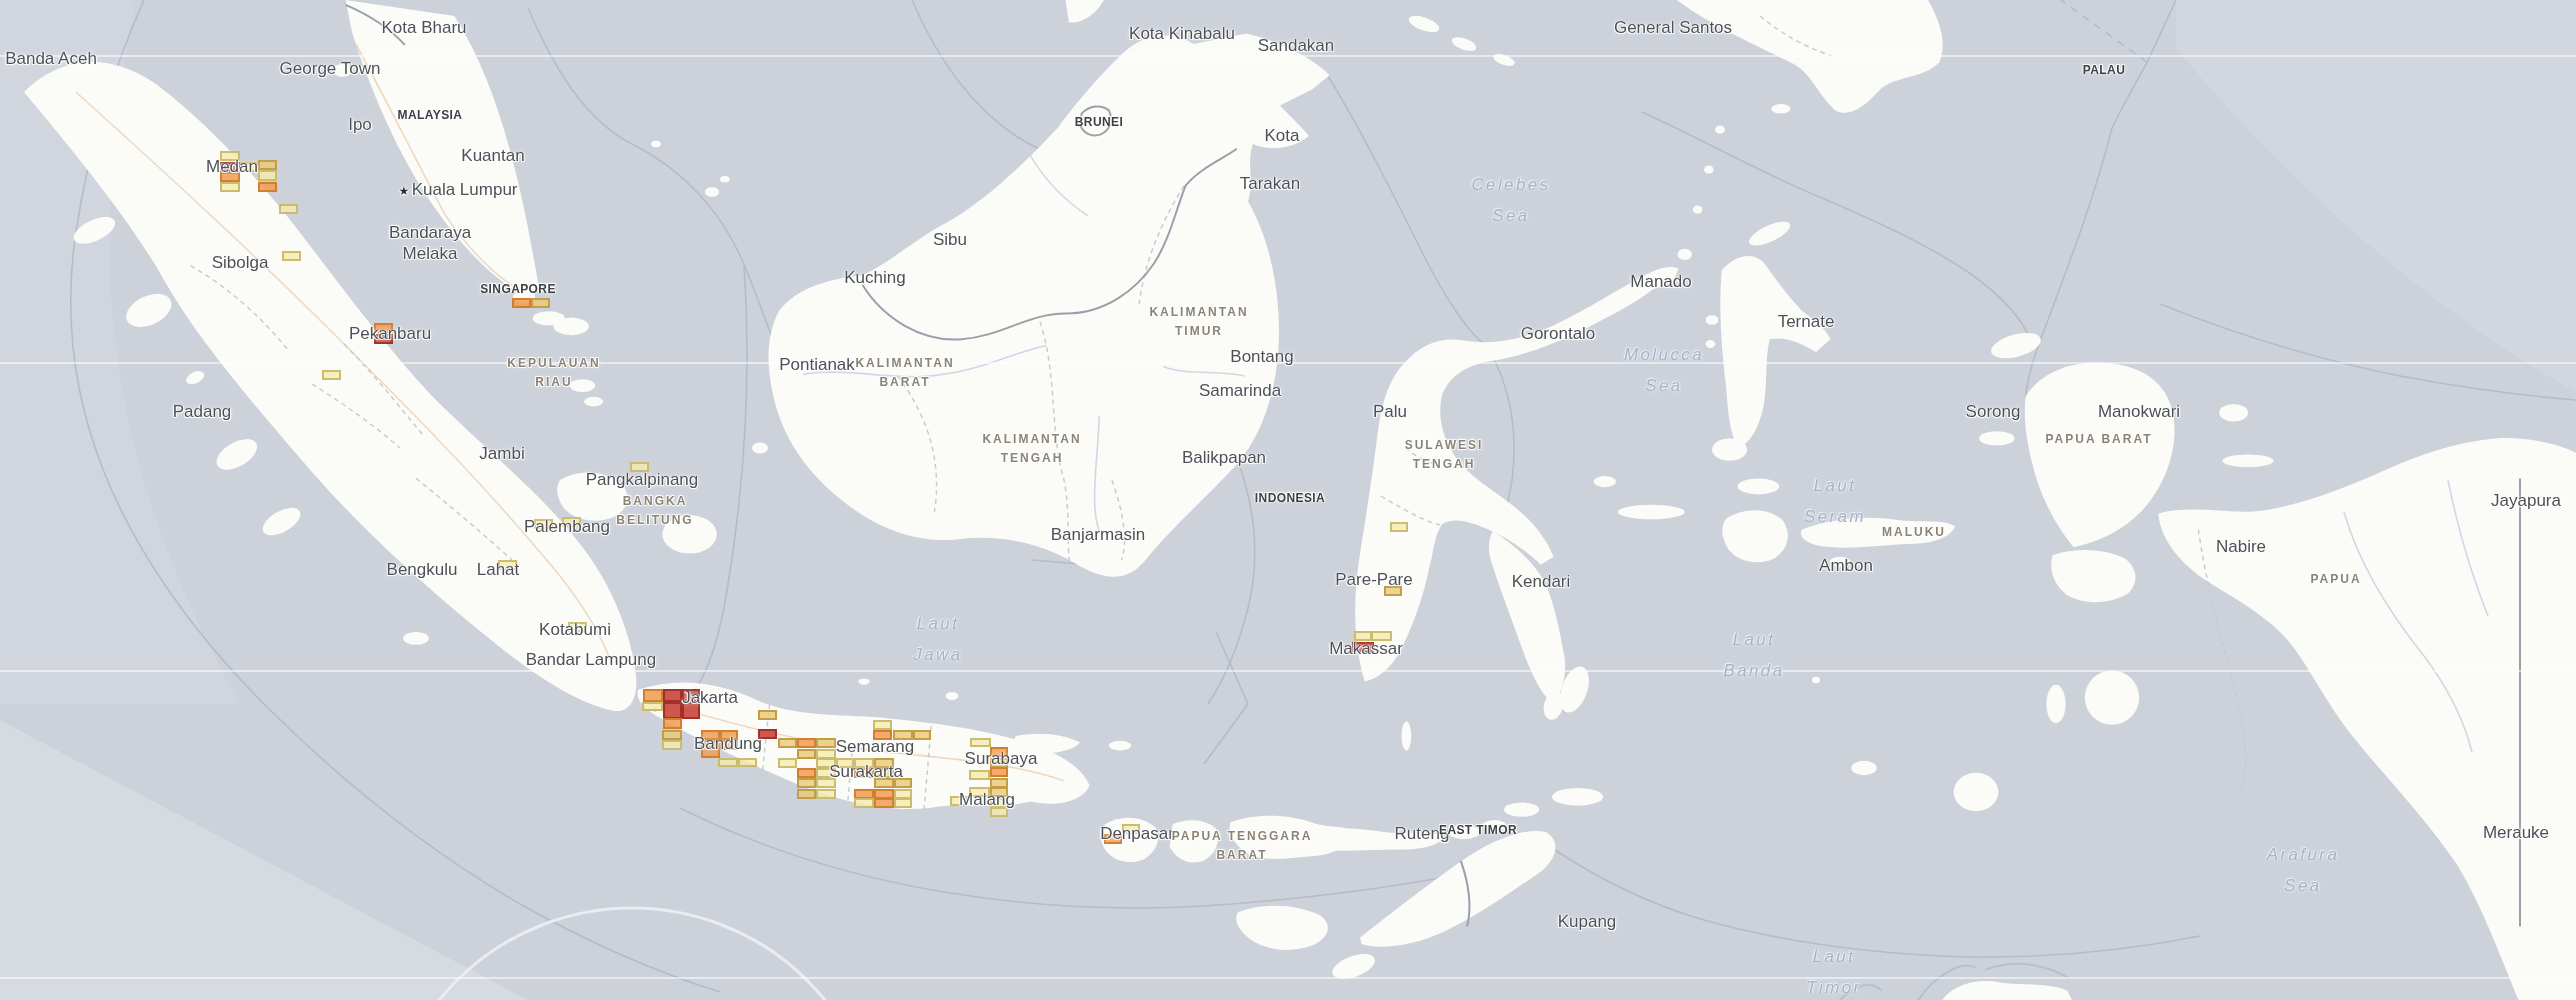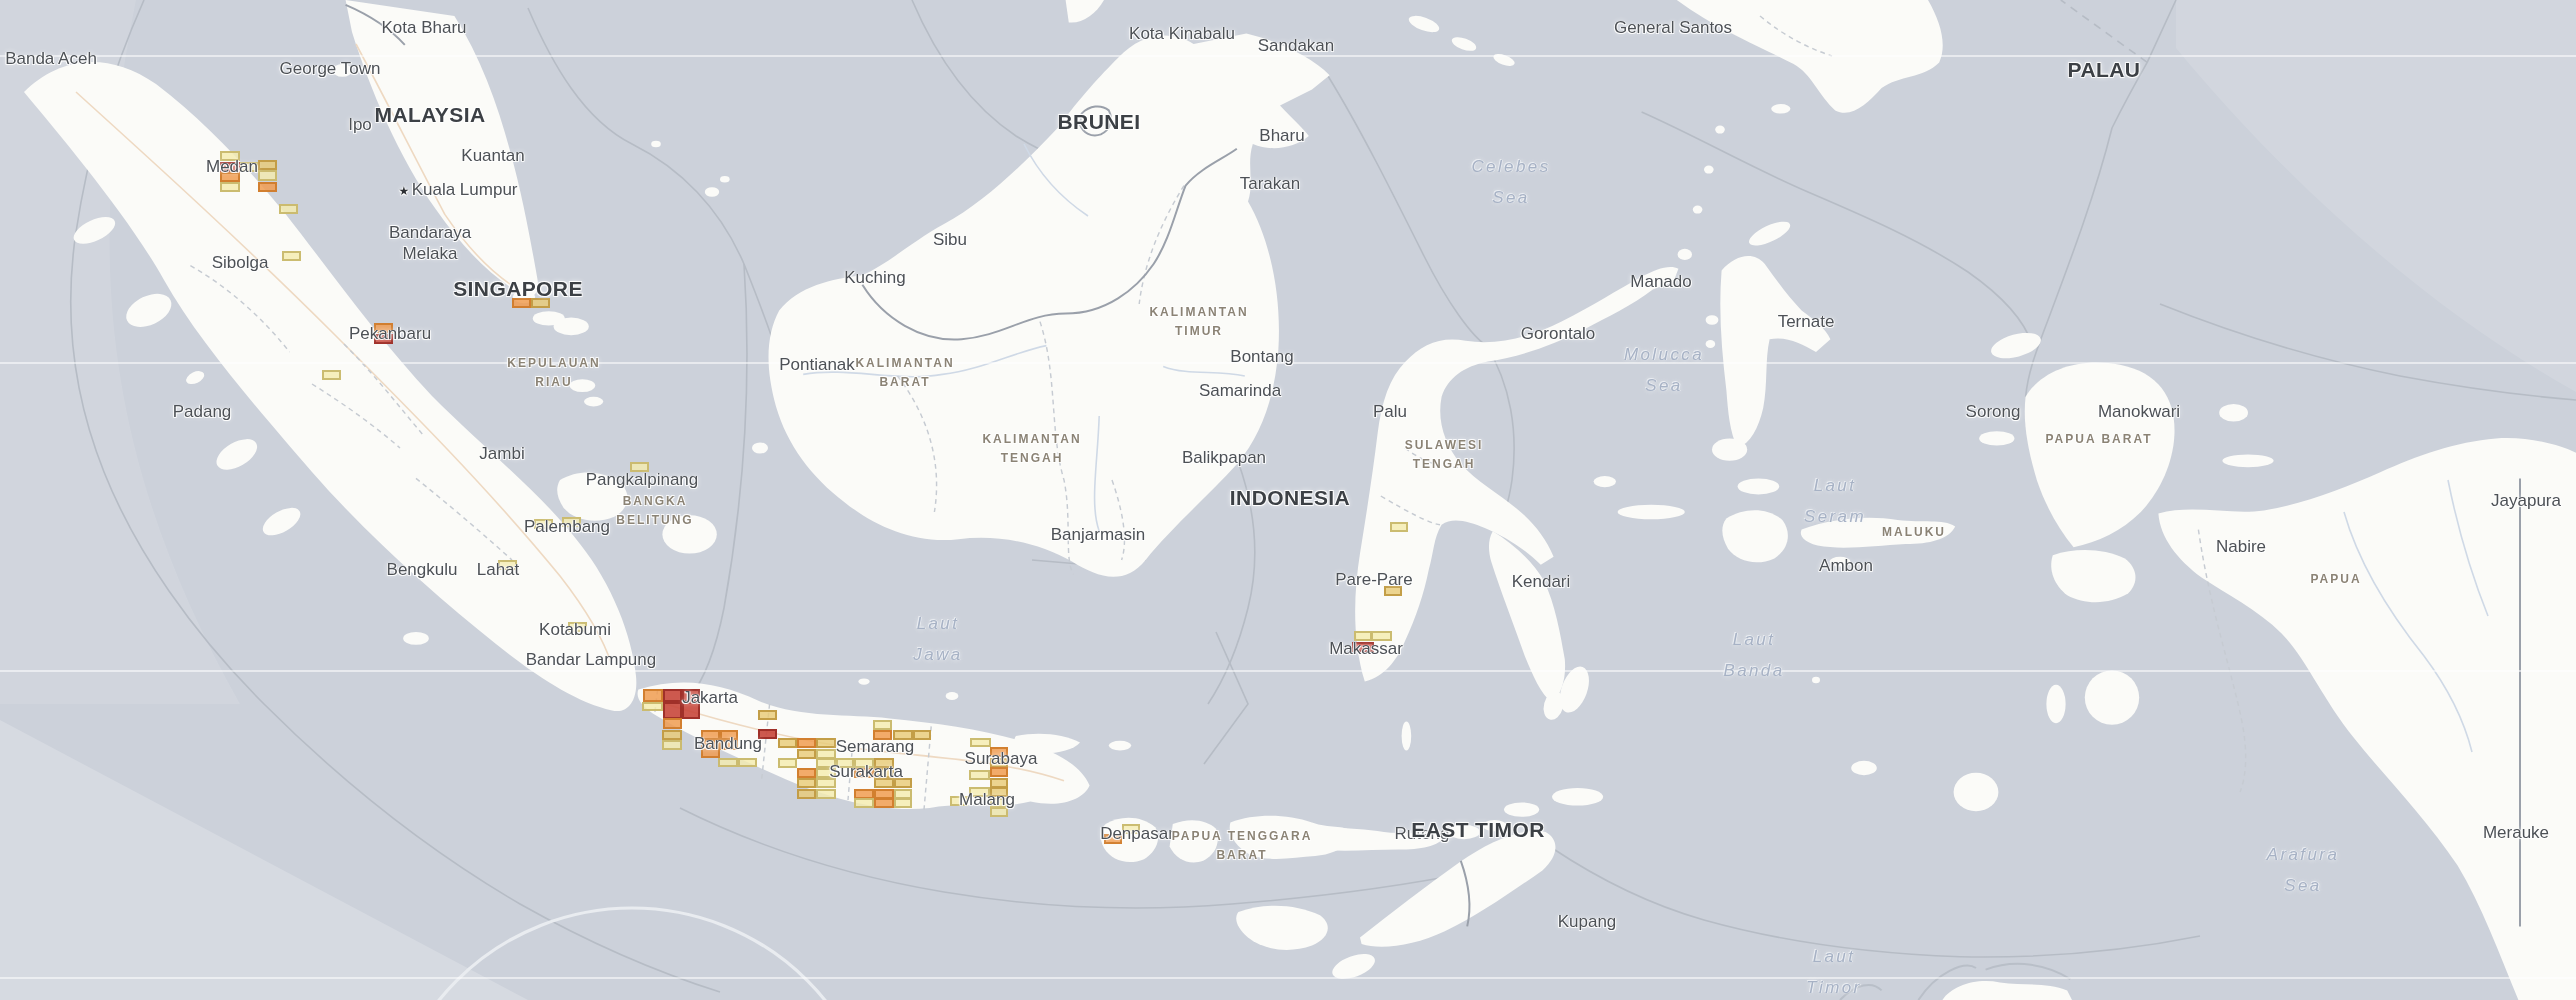--- a/index.html
+++ b/index.html
@@ -7,21 +7,21 @@
   #base{position:absolute;left:0;top:0;z-index:1;}
   .graticule{position:absolute;left:0;width:100%;height:1.6px;background:rgba(255,255,255,.55);z-index:2;}
   .cell{position:absolute;box-sizing:border-box;z-index:5;}
   .cell.l1{background:rgba(244,235,174,.82);border:2.4px solid rgba(198,182,103,.9);}
   .cell.l2{background:rgba(232,203,120,.82);border:2.4px solid rgba(191,152,63,.9);}
   .cell.l3{background:rgba(240,156,81,.85);border:2.4px solid rgba(208,124,44,.95);}
   .cell.l4{background:rgba(200,71,59,.9);border:2.4px solid rgba(157,46,39,.95);}
   .lbl{position:absolute;transform:translate(-50%,-50%);white-space:pre-line;text-align:center;z-index:10;line-height:1.25;
        text-shadow:-0.8px -0.8px 0 rgba(255,255,255,.85),0.8px -0.8px 0 rgba(255,255,255,.85),-0.8px 0.8px 0 rgba(255,255,255,.85),0.8px 0.8px 0 rgba(255,255,255,.85),0 0 5.6px rgba(255,255,255,.95);}
   .city{font-size:17px;color:#4d5156;}
-  .country{font-size:21px;font-weight:bold;color:#3c4045;letter-spacing:0.4px;text-align:right;}
+  .country{font-size:12px;font-weight:bold;color:#3c4045;letter-spacing:0.4px;text-align:right;}
   .province{font-size:12px;font-weight:bold;color:#8b8375;letter-spacing:2px;line-height:1.6;}
   .sea{font-size:17px;font-style:italic;color:#a7b2c5;letter-spacing:2.4px;line-height:1.85;
        text-shadow:-0.8px -0.8px 0 rgba(240,243,246,.8),0.8px 0.8px 0 rgba(240,243,246,.8),0 0 4.8px rgba(245,247,250,.9);}
   .star{font-size:12px;margin-right:2.4px;color:#2c2f33;}
 </style>
 </head>
 <body>
 
 <div id="map">
   <svg id="base" width="2576" height="1000" viewBox="0 0 3220 1250" xmlns="http://www.w3.org/2000/svg">
@@ -298,21 +298,21 @@
     <div class="lbl city" style="left: 728px; top: 744px;">Bandung</div>
     <div class="lbl city" style="left: 875px; top: 747px;">Semarang</div>
     <div class="lbl city" style="left: 866px; top: 772px;">Surakarta</div>
     <div class="lbl city" style="left: 1001px; top: 759px;">Surabaya</div>
     <div class="lbl city" style="left: 987px; top: 800px;">Malang</div>
     <div class="lbl city" style="left: 1137px; top: 834px;">Denpasar</div>
     <div class="lbl city" style="left: 1422px; top: 834px;">Ruteng</div>
     <div class="lbl city" style="left: 1587px; top: 922px;">Kupang</div>
     <div class="lbl city" style="left: 1182px; top: 34px;">Kota Kinabalu</div>
     <div class="lbl city" style="left: 1296px; top: 46px;">Sandakan</div>
-    <div class="lbl city" style="left: 1282px; top: 136px;">Bharu</div>
+    <div class="lbl city" style="left: 1282px; top: 136px;">Kota</div>
     <div class="lbl city" style="left: 1270px; top: 184px;">Tarakan</div>
     <div class="lbl city" style="left: 950px; top: 240px;">Sibu</div>
     <div class="lbl city" style="left: 875px; top: 278px;">Kuching</div>
     <div class="lbl city" style="left: 817px; top: 365px;">Pontianak</div>
     <div class="lbl city" style="left: 1262px; top: 357px;">Bontang</div>
     <div class="lbl city" style="left: 1240px; top: 391px;">Samarinda</div>
     <div class="lbl city" style="left: 1224px; top: 430px; margin-top: 28px;">Balikpapan</div>
     <div class="lbl city" style="left: 1098px; top: 535px;">Banjarmasin</div>
     <div class="lbl city" style="left: 1390px; top: 412px;">Palu</div>
     <div class="lbl city" style="left: 1374px; top: 580px;">Pare-Pare</div>
@@ -344,21 +344,21 @@
 TIMUR</div>
     <div class="lbl province" style="left: 1032px; top: 449px;">KALIMANTAN
 TENGAH</div>
     <div class="lbl province" style="left: 1444px; top: 455px;">SULAWESI
 TENGAH</div>
     <div class="lbl province" style="left: 1242px; top: 846px;">PAPUA TENGGARA
 BARAT</div>
     <div class="lbl province" style="left: 1914px; top: 533px;">MALUKU</div>
     <div class="lbl province" style="left: 2099px; top: 440px;">PAPUA BARAT</div>
     <div class="lbl province" style="left: 2336px; top: 580px;">PAPUA</div>
-    <div class="lbl sea" style="left: 1511px; top: 182px;">Celebes
+    <div class="lbl sea" style="left: 1511px; top: 200px;">Celebes
 Sea</div>
     <div class="lbl sea" style="left: 1664px; top: 370px;">Molucca
 Sea</div>
     <div class="lbl sea" style="left: 1835px; top: 501px;">Laut
 Seram</div>
     <div class="lbl sea" style="left: 938px; top: 639px;">Laut
 Jawa</div>
     <div class="lbl sea" style="left: 1754px; top: 655px;">Laut
 Banda</div>
     <div class="lbl sea" style="left: 2269px; top: 870px; margin-left: 34px;">Arafura

